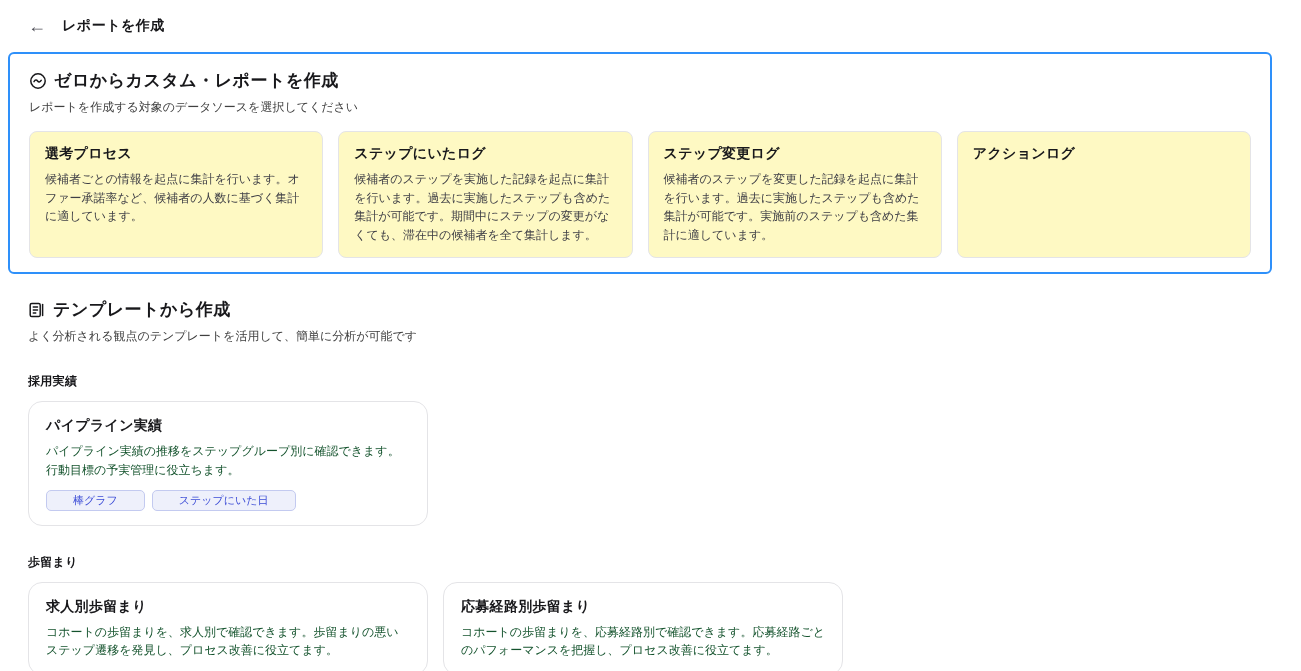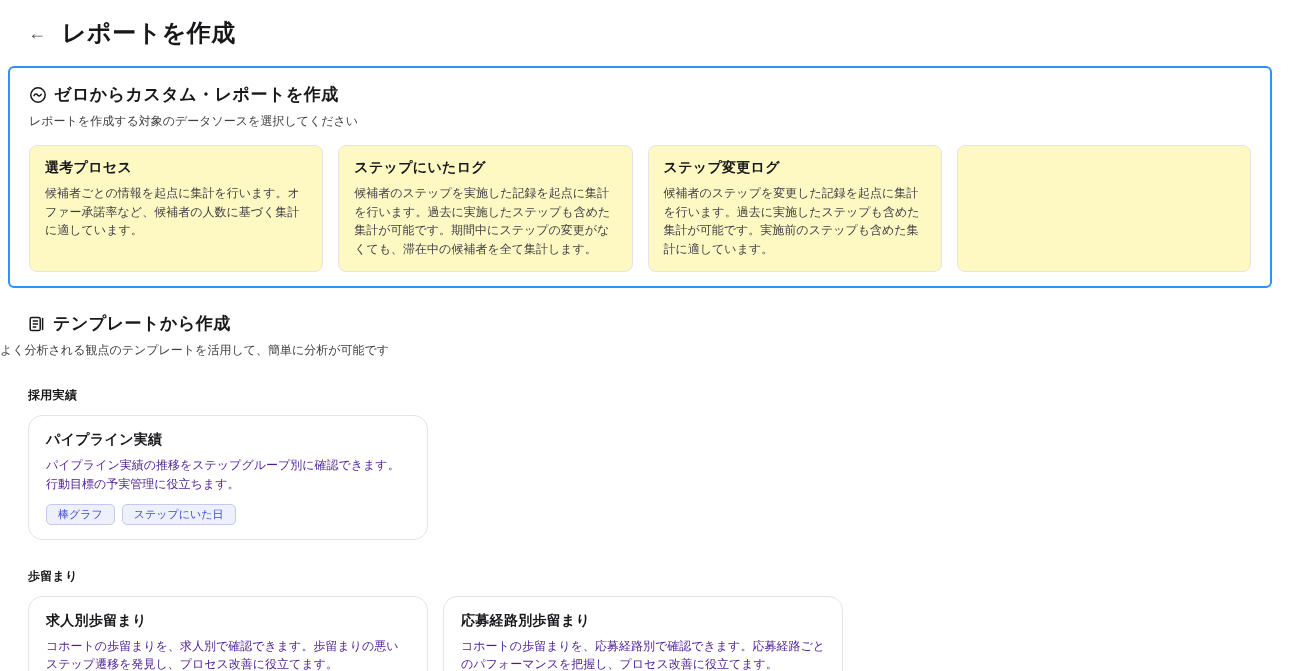--- a/index.html
+++ b/index.html
@@ -5,21 +5,21 @@
   * { margin:0; padding:0; box-sizing:border-box; }
   html,body { background:#ffffff; }
   body {
     width:1301px; height:671px; overflow:hidden;
     font-family:"Liberation Sans","DejaVu Sans",sans-serif;
     color:#18181b;
     --accent:#2e90fa; --badge-bg:#eef0fb; --badge-border:#c3caf0; --badge-text:#3c4cd6;
   }
   .topbar { display:flex; align-items:center; gap:16px; padding:17px 28px 13px 28px; }
   .back-btn { font-size:18px; color:#52525b; line-height:1; cursor:pointer; width:18px; text-align:center; }
-  .page-title { font-size:24px; font-weight:bold; letter-spacing:.5px; }
+  .page-title { font-size:14px; font-weight:bold; letter-spacing:.5px; }
 
   .custom-box {
     margin:4px 29px 11px 8px;
     border:2px solid var(--accent);
     border-radius:6px;
     background:#fff;
     padding:15px 19px 14px 19px;
   }
   .sec-head { display:flex; align-items:center; gap:7px; }
   .sec-head svg { display:block; }
@@ -33,43 +33,43 @@
     border:1px solid #e4e4e7;
     border-radius:8px;
     padding:13px 15px;
     min-height:114px;
     cursor:pointer;
   }
   .ds-card h3 { font-size:14px; font-weight:bold; letter-spacing:.3px; }
   .ds-card p { font-size:12px; color:#3f3f46; line-height:1.55; margin-top:7px; }
 
   .tpl-head { margin:24px 0 0 28px; }
-  .tpl-sub { }
+  .tpl-sub { margin-left:28px; }
 
   .group-heading { font-size:12px; font-weight:bold; margin:28px 0 0 28px; letter-spacing:.3px; }
   .tpl-row { display:flex; gap:15px; margin:11px 0 0 28px; }
   .tpl-card {
     width:400px;
     background:#ffffff;
     border:1px solid #e4e4e7;
     border-radius:14px;
     padding:15px 17px 14px 17px;
     cursor:pointer;
   }
   .tpl-card h4 { font-size:14px; font-weight:bold; letter-spacing:.3px; }
-  .tpl-card p { font-size:12px; color:#4c1d95; line-height:1.55; margin-top:7px; }
+  .tpl-card p { font-size:12px; color:#14532d; line-height:1.55; margin-top:7px; }
   .tags { display:flex; gap:7px; margin-top:10px; }
   .tag {
     display:inline-block;
     font-size:11px;
     color:var(--badge-text);
     background:var(--badge-bg);
     border:1px solid var(--badge-border);
     border-radius:5px;
-    padding:3px 11px;
+    padding:3px 26px;
     line-height:1.2;
   }
 </style>
 </head>
 <body style="--accent: #2e90fa; --badge-bg: #eef0fb; --badge-border: #c3caf0; --badge-text: #3c4cd6;">
 
 <div class="topbar">
   <span class="back-btn">←</span>
   <h1 class="page-title">レポートを作成</h1>
 </div>
@@ -93,20 +93,21 @@
     </div>
     <div class="ds-card">
       <h3>ステップにいたログ</h3>
       <p>候補者のステップを実施した記録を起点に集計を行います。過去に実施したステップも含めた集計が可能です。期間中にステップの変更がなくても、滞在中の候補者を全て集計します。</p>
     </div>
     <div class="ds-card">
       <h3>ステップ変更ログ</h3>
       <p>候補者のステップを変更した記録を起点に集計を行います。過去に実施したステップも含めた集計が可能です。実施前のステップも含めた集計に適しています。</p>
     </div>
     <div class="ds-card">
+      <h3>アクションログ</h3>
     </div>
   </div>
 </section>
 
 <section>
   <div class="sec-head tpl-head">
     <span>
       <svg width="18" height="18" viewBox="0 0 18 18" fill="none">
         <rect x="2.2" y="2.5" width="10" height="13" rx="1.6" stroke="#18181b" stroke-width="1.5"></rect>
         <path d="M5.2 6h4.4M5.2 9h4.4M5.2 12h2.6" stroke="#18181b" stroke-width="1.3" stroke-linecap="round"></path>

